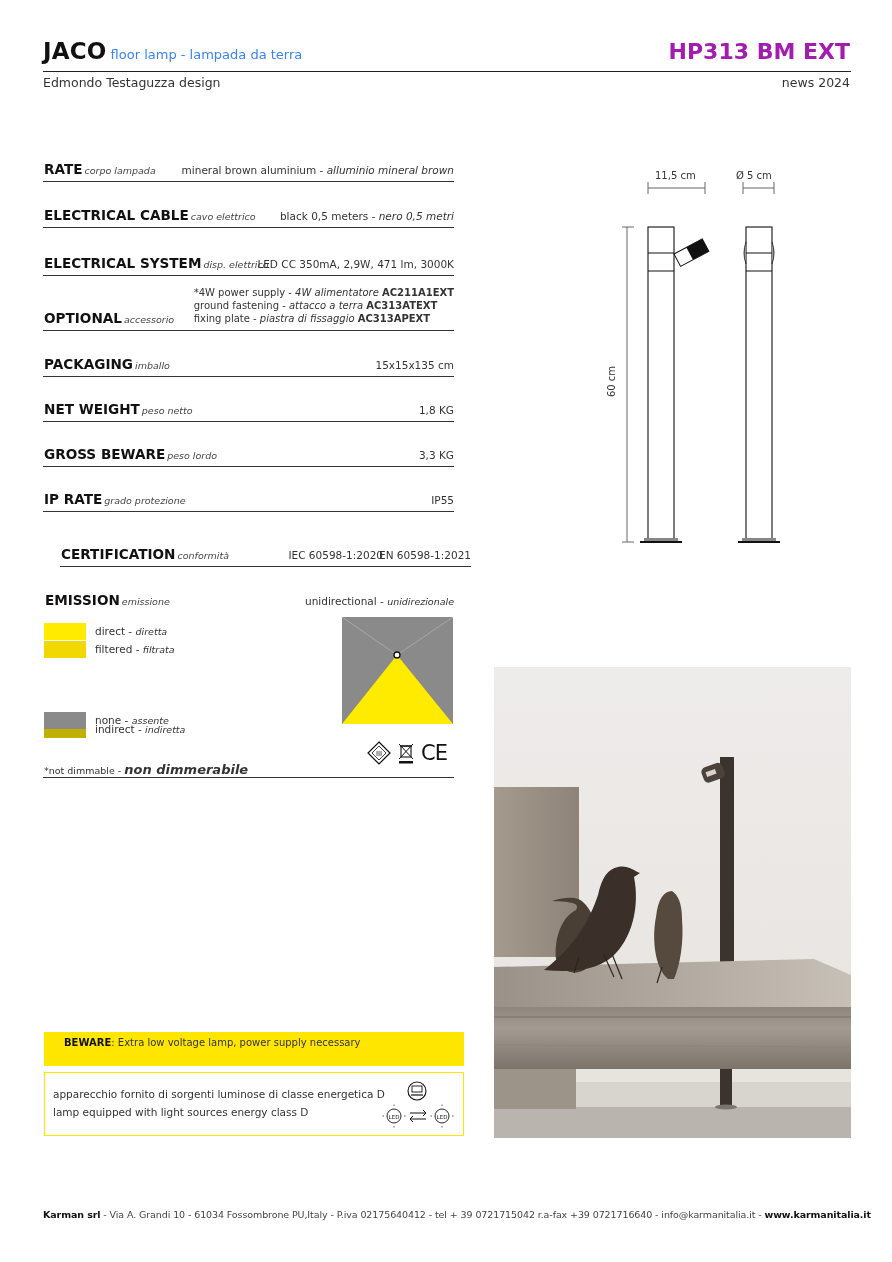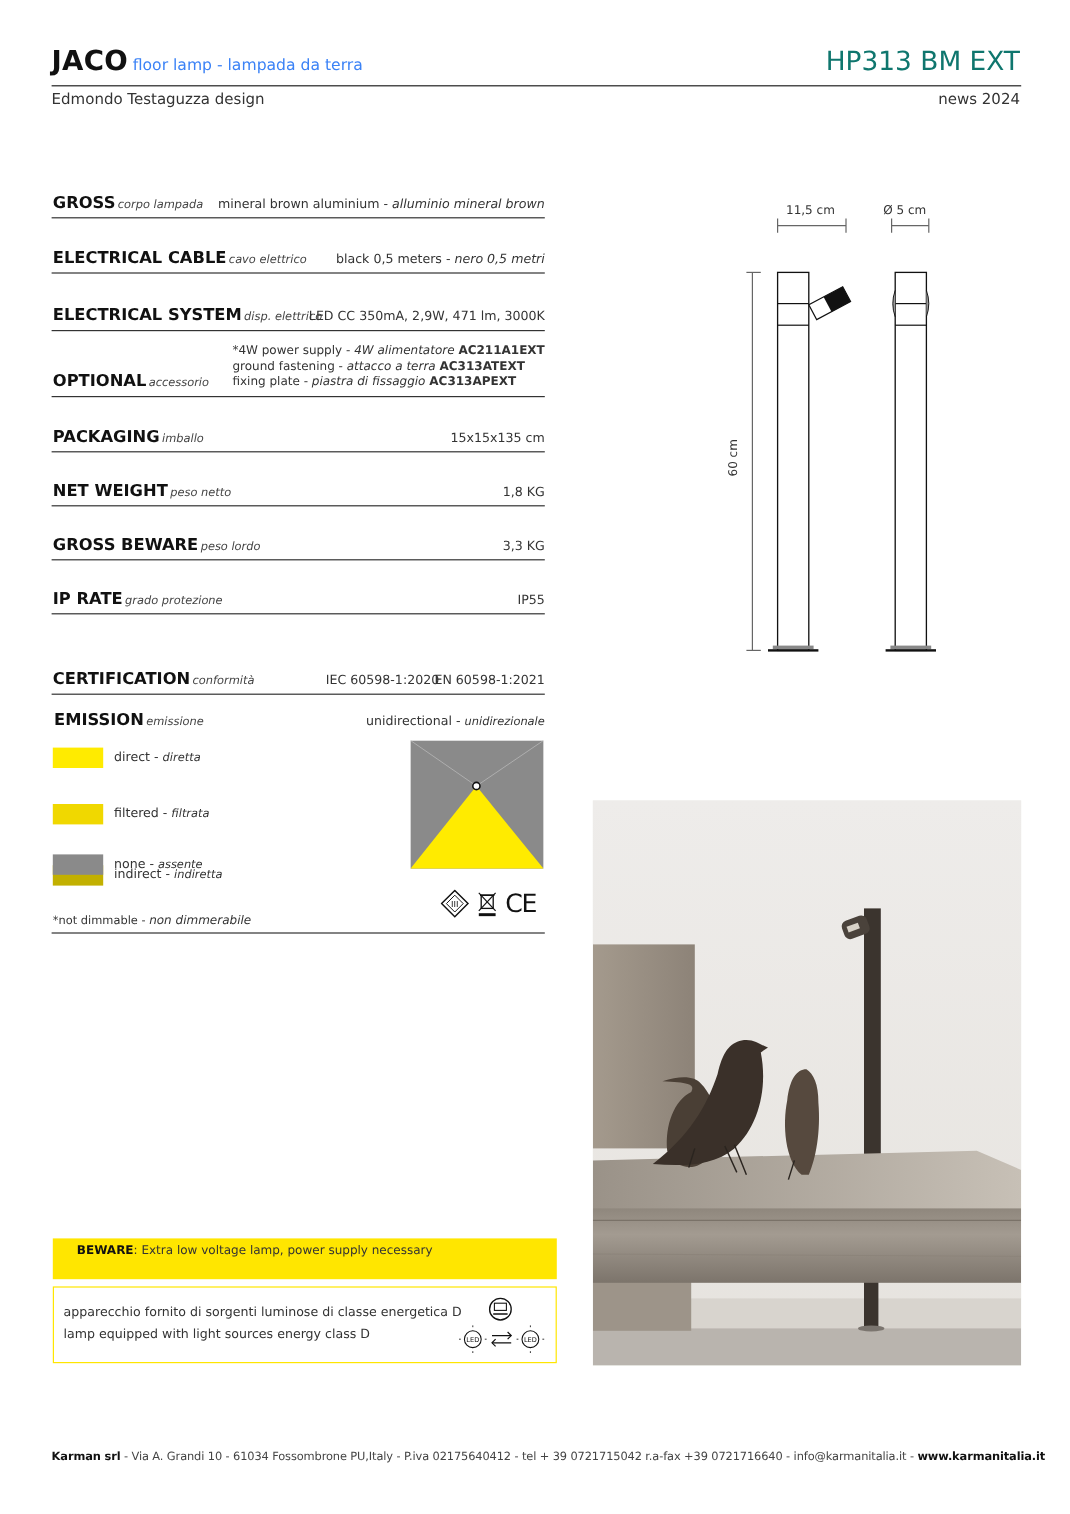--- a/index.html
+++ b/index.html
@@ -4,21 +4,21 @@
 <style>
   * { box-sizing: border-box; margin: 0; padding: 0; }
   html, body { width: 892px; height: 1262px; background: #ffffff; overflow: hidden; }
   body { position: relative; font-family: "DejaVu Sans", sans-serif; color: #1a1a1a; }
 
   .abs { position: absolute; }
 
   
   .title-main { left: 43px; top: 38px; font-size: 23px; font-weight: bold; letter-spacing: 0.2px; color: #111; }
   .title-sub { font-size: 13px; font-weight: normal; color: #3b82f6; margin-left: 4px; letter-spacing: 0; }
-  .title-code { right: 42px; top: 39px; font-size: 22px; font-weight: normal; color: #0f766e; }
+  .title-code { right: 42px; top: 39px; font-size: 22px; font-weight: bold; color: #a21caf; }
   .header-rule { left: 43px; top: 71px; width: 808px; height: 1px; background: #222; }
   .designer { left: 43px; top: 75px; font-size: 12.5px; color: #333; }
   .news { right: 42px; top: 75px; font-size: 12.5px; color: #333; }
 
   
   .spec { position: absolute; left: 43px; width: 411px; border-bottom: 1.3px solid #333; }
   .spec .label { position: absolute; left: 1px; bottom: 4px; font-size: 13.6px; font-weight: bold; color: #111; white-space: nowrap; }
   .spec .label .it { font-size: 9.5px; font-weight: normal; font-style: italic; color: #444; margin-left: 2px; }
   .spec .val { position: absolute; right: 0; bottom: 5px; font-size: 10.5px; color: #333; white-space: nowrap; text-align: right; }
   .spec .val i { font-style: italic; }
@@ -30,21 +30,21 @@
   .em-title .it { font-size: 9.5px; font-weight: normal; font-style: italic; color: #444; margin-left: 2px; }
   .em-val { right: 438px; top: 595px; font-size: 10.5px; color: #333; }
   .em-val i { font-size: 9.5px; }
   .legend-item { position: absolute; left: 44px; height: 18px; display: flex; align-items: center; }
   .legend-swatch { width: 42px; height: 17px; }
   .legend-text { margin-left: 9px; font-size: 10.5px; color: #333; white-space: nowrap; }
   .legend-text i { font-size: 9.5px; }
   .emission-diagram { left: 342px; top: 617px; width: 111px; height: 107px; }
   .cert-icons { left: 367px; top: 740px; height: 26px; display: flex; align-items: center; gap: 6px; }
   .dimmable { left: 44px; top: 762px; font-size: 9.5px; color: #333; }
-  .dimmable i { font-size: 10px; }
+  .dimmable i { font-size: 13px; font-weight: bold; }
   .em-rule { left: 43px; top: 777px; width: 411px; height: 1.3px; background: #333; }
 
   
   .drawing { left: 590px; top: 160px; width: 200px; height: 390px; }
 
   
   .photo { left: 494px; top: 667px; width: 357px; height: 471px; overflow: hidden; background: #eceae6; }
 
   
   .beware { left: 44px; top: 1032px; width: 420px; height: 34px; background: #ffe600; padding: 4px 0 0 20px; font-size: 10px; line-height: 13px; color: #333; }
@@ -62,21 +62,21 @@
 
 <div class="abs title-main">
   <span>JACO</span><span class="title-sub">floor lamp - lampada da terra</span>
 </div>
 <div class="abs title-code">HP313 BM EXT</div>
 <div class="abs header-rule"></div>
 <div class="abs designer">Edmondo Testaguzza design</div>
 <div class="abs news">news 2024</div>
 
 <div class="spec" style="top:150px;height:32px;">
-  <div class="label"><span>GROSS</span><span class="it">corpo lampada</span></div>
+  <div class="label"><span>RATE</span><span class="it">corpo lampada</span></div>
   <div class="val"><span>mineral brown aluminium - </span><i>alluminio mineral brown</i></div>
 </div>
 
 <div class="spec" style="top:196px;height:32px;">
   <div class="label"><span>ELECTRICAL CABLE</span><span class="it">cavo elettrico</span></div>
   <div class="val"><span>black 0,5 meters - </span><i>nero 0,5 metri</i></div>
 </div>
 
 <div class="spec" style="top:244px;height:32px;">
   <div class="label"><span>ELECTRICAL SYSTEM</span><span class="it">disp. elettrico</span></div>
@@ -105,34 +105,34 @@
 <div class="spec" style="top:435px;height:32px;">
   <div class="label"><span>GROSS BEWARE</span><span class="it">peso lordo</span></div>
   <div class="val">3,3 KG</div>
 </div>
 
 <div class="spec" style="top:480px;height:32px;">
   <div class="label"><span>IP RATE</span><span class="it">grado protezione</span></div>
   <div class="val">IP55</div>
 </div>
 
-<div class="spec" style="top:547px;height:32px;">
+<div class="spec" style="top:535px;height:32px;margin-left:17px;">
   <div class="label"><span>CERTIFICATION</span><span class="it">conformità</span></div>
   <div class="cert-a">IEC 60598-1:2020</div>
   <div class="val">EN 60598-1:2021</div>
 </div>
 
 <div class="abs em-title"><span>EMISSION</span><span class="it">emissione</span></div>
 <div class="abs em-val"><span>unidirectional - </span><i>unidirezionale</i></div>
 
 <div class="legend-item" style="top:622px;">
   <div class="legend-swatch" style="background:#ffeb00"></div>
   <div class="legend-text"><span>direct - </span><i>diretta</i></div>
 </div>
-<div class="legend-item" style="top:669px;">
+<div class="legend-item" style="top:640px;">
   <div class="legend-swatch" style="background:#f0d800"></div>
   <div class="legend-text"><span>filtered - </span><i>filtrata</i></div>
 </div>
 <div class="legend-item" style="top:720px;">
   <div class="legend-swatch" style="background:#c2b000"></div>
   <div class="legend-text"><span>indirect - </span><i>indiretta</i></div>
 </div>
 <div class="legend-item" style="top:711px;">
   <div class="legend-swatch" style="background:#8a8a8a"></div>
   <div class="legend-text"><span>none - </span><i>assente</i></div>

